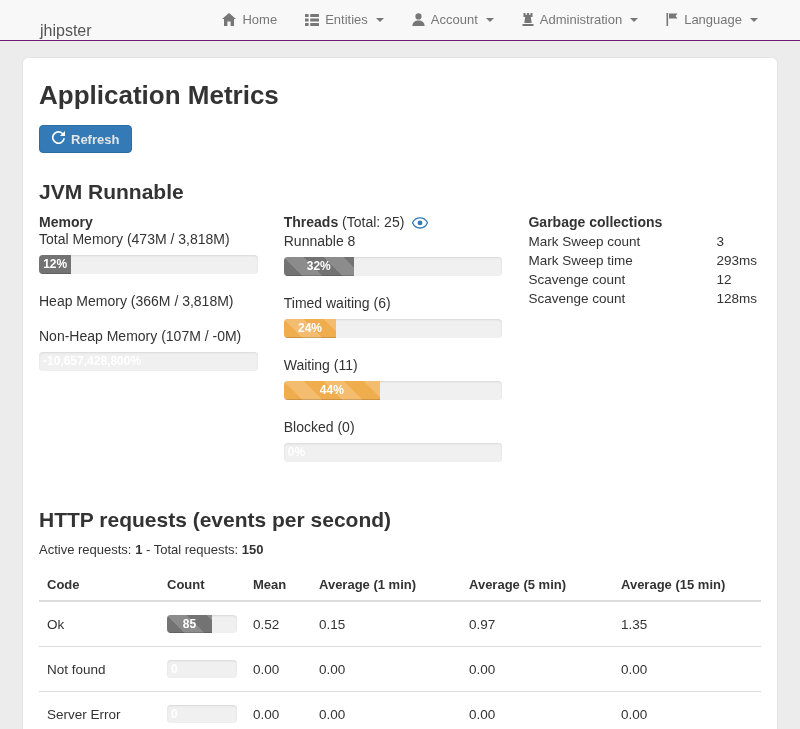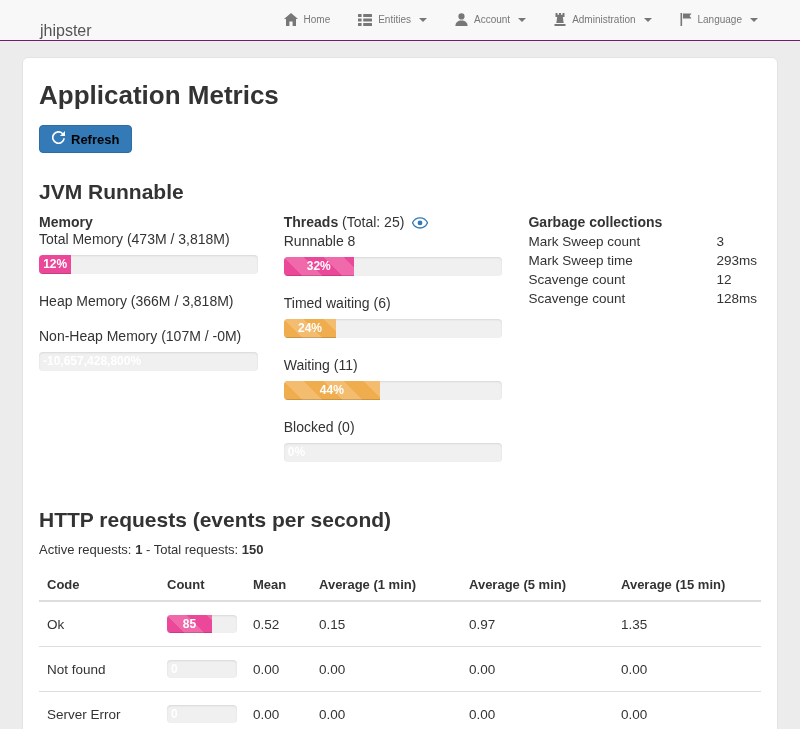--- a/index.html
+++ b/index.html
@@ -11,37 +11,37 @@
   }
   
   .navbar {
     height:41px; background:#f8f8f8; border-bottom:1px solid #701a75;
     display:flex; align-items:flex-end; padding:0 28px 0 40px;
   }
   .brand { font-size:16px; color:#555; cursor:pointer; }
   .nav { display:flex; margin-left:auto; align-items:center; }
   .nav-item {
     display:flex; align-items:center; gap:6px; padding:18px 14px;
-    color:#777; font-size:10px; cursor:pointer; height:41px;
+    color:#777; font-size:13px; cursor:pointer; height:41px;
   }
   .nav-item svg { display:block; }
   .caret {
     display:inline-block; width:0; height:0; margin-left:2px;
     border-top:4px solid #777; border-left:4px solid transparent; border-right:4px solid transparent;
   }
   
   .panel {
     width:756px; margin:16px auto 0; background:#fff;
     border:1px solid #e3e3e3; border-radius:6px;
     padding:4px 16px 60px; min-height:720px;
   }
   h1.page-title { font-size:26px; font-weight:bold; margin:18px 0 14px; }
   h2.section-title { font-size:21px; font-weight:bold; margin:27px 0 10px; }
   .btn-refresh {
-    background:#337ab7; border:1px solid #2e6da4; color:#000000;
+    background:#337ab7; border:1px solid #2e6da4; color:#e5e5e5;
     font-family:"Liberation Sans", sans-serif;
     font-size:13px; font-weight:bold; padding:5px 12px; border-radius:4px;
     display:inline-flex; align-items:center; gap:6px; cursor:pointer;
   }
   
   .jvm-row { display:flex; margin-top:4px; }
   .jvm-col { flex:1; padding-right:26px; }
   .jvm-col:last-child { padding-right:4px; }
   .col-heading { font-weight:bold; margin-bottom:1px; font-size:14px; }
   .threads-total { font-weight:normal; }
@@ -51,21 +51,21 @@
   .progress {
     height:19px; background:#f0f0f0; border-radius:4px;
     box-shadow:inset 0 1px 2px rgba(0,0,0,.1);
     overflow:hidden;
   }
   .progress-bar {
     height:100%; color:#fff; font-size:12px; font-weight:bold;
     line-height:19px; text-align:center; min-width:2.7em;
     box-shadow:inset 0 -1px 0 rgba(0,0,0,.15);
   }
-  .pb-success { background-color:#ec4899; }
+  .pb-success { background-color:#737373; }
   .pb-warning { background-color:#f0ad4e; }
   .striped {
     background-image:linear-gradient(45deg, rgba(255,255,255,.18) 25%, transparent 25%,
       transparent 50%, rgba(255,255,255,.18) 50%, rgba(255,255,255,.18) 75%, transparent 75%, transparent);
     background-size:40px 40px;
   }
   .pb-empty {
     background:transparent; min-width:0; text-align:left; padding-left:4px;
     white-space:nowrap; overflow:visible; box-shadow:none;
   }

